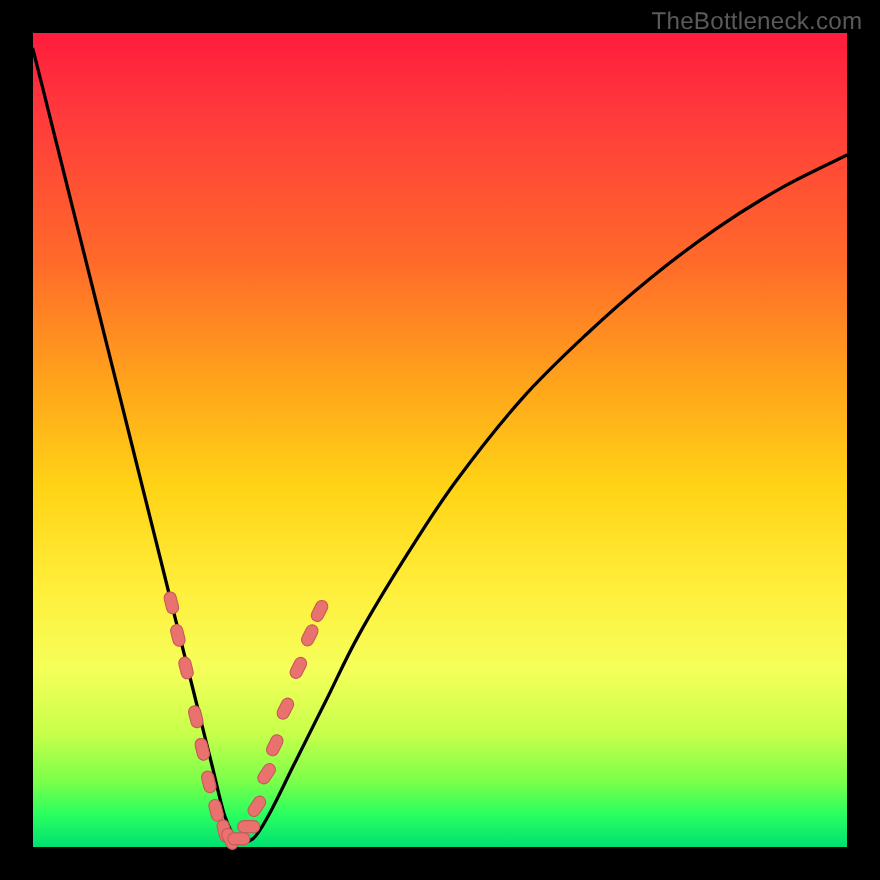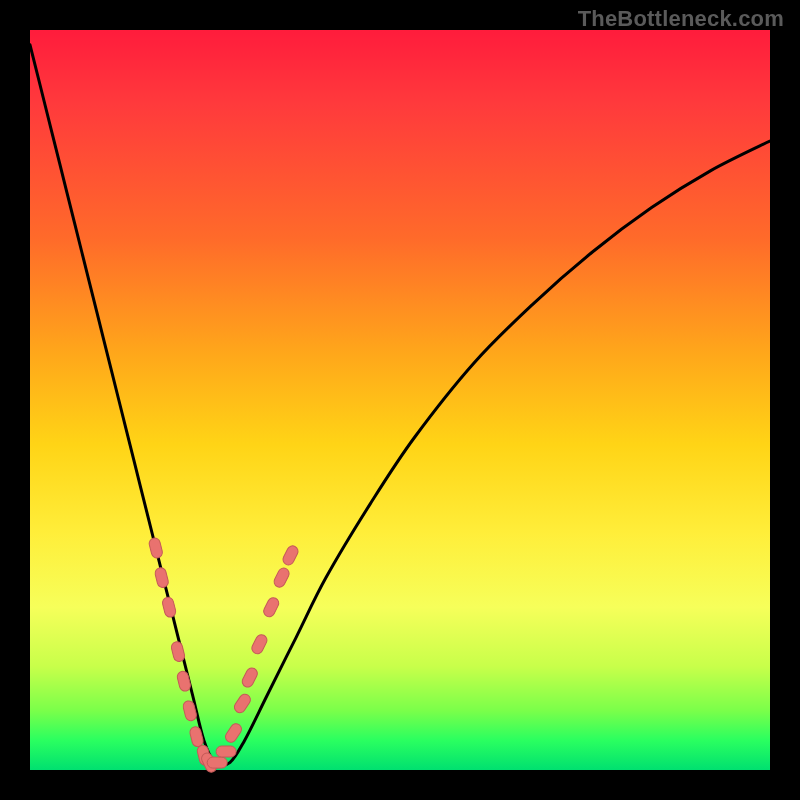--- a/index.html
+++ b/index.html
@@ -39,21 +39,21 @@
       #2aff60 96%,
       #00e070 100%
     );
   }
   .watermark {
     position: absolute;
     top: 6px;
     right: 16px;
     color: #5a5a5a;
     font-size: 22px;
-    font-weight: 700;
+    font-weight: 400;
     letter-spacing: 0.2px;
     user-select: none;
   }
   svg.curve {
     position: absolute;
     left: 0;
     top: 0;
     width: 740px;
     height: 740px;
     overflow: visible;

